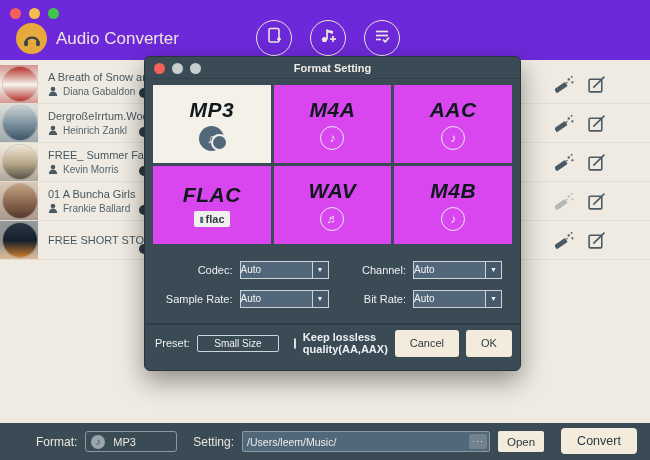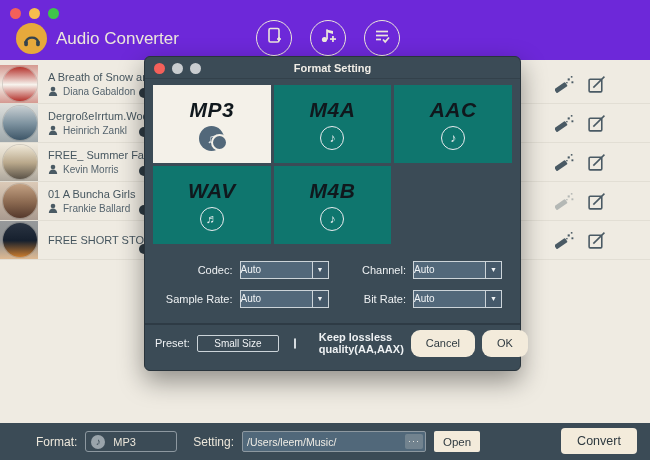--- a/index.html
+++ b/index.html
@@ -34,56 +34,56 @@
   .act { width:19px; height:19px; cursor:pointer; }
   .dim { opacity:.35; }
 
   
   .statusbar { position:absolute; bottom:0; left:0; right:0; height:37px; background:#3b4b56; display:flex; align-items:center; padding-left:36px; gap:8px; }
   .sb-label { color:#ece7db; font-size:12px; }
   .format-box { width:92px; height:21px; border:1px solid #8d98a0; border-radius:3px; display:flex; align-items:center; gap:8px; padding-left:5px; cursor:pointer; }
   .format-ico { width:14px; height:14px; border-radius:50%; background:#9aa4ab; color:#3b4b56; font-size:10px; line-height:14px; text-align:center; }
   .format-val { color:#ece7db; font-size:11px; }
   .out-label { margin-left:8px; }
-  .output-field { width:184px; height:21px; background:#51687a; border:1px solid #8d98a0; border-radius:2px; display:flex; align-items:center; }
+  .output-field { width:248px; height:21px; background:#51687a; border:1px solid #8d98a0; border-radius:2px; display:flex; align-items:center; }
   .output-input { flex:1; background:transparent; border:none; outline:none; color:#f0ede6; font-size:10.5px; padding:0 4px; font-family:"Liberation Sans",sans-serif; }
   .browse-btn { width:18px; height:15px; margin-right:2px; background:#72838f; border-radius:2px; color:#f0ede6; font-size:9px; line-height:14px; text-align:center; cursor:pointer; letter-spacing:1px; }
   .open-btn { width:46px; height:21px; background:#f3ebdb; border:none; border-radius:2px; color:#2f3a40; font-size:11.5px; cursor:pointer; font-family:"Liberation Sans",sans-serif; }
   .convert-btn { position:absolute; right:13px; top:5px; width:76px; height:26px; background:#f3ebdb; border:none; border-radius:4px; color:#2f3a40; font-size:12.5px; cursor:pointer; font-family:"Liberation Sans",sans-serif; }
 
   
   .modal { position:absolute; left:144px; top:56px; width:377px; height:315px; background:#3b4b56; border:1px solid #29343c; border-radius:6px; box-shadow:0 10px 26px rgba(0,0,0,.4); z-index:5; }
   .modal-titlebar { height:22px; position:relative; display:flex; align-items:center; justify-content:center; border-bottom:1px solid #33414b; }
   .modal-dots { position:absolute; left:9px; top:6px; display:flex; gap:7px; }
   .m-dot { width:11px; height:11px; border-radius:50%; }
   .modal-title { color:#f0ede6; font-size:11px; font-weight:bold; }
   .tiles { display:grid; grid-template-columns:repeat(3,1fr); gap:3px; margin:6px 8px 0 8px; }
-  .tile { height:78px; background:#0f766e; display:flex; flex-direction:column; align-items:center; justify-content:center; gap:4px; cursor:pointer; }
+  .tile { height:78px; background:#d946ef; display:flex; flex-direction:column; align-items:center; justify-content:center; gap:4px; cursor:pointer; }
   .tile.selected { background:#f4f1e9; }
   .tile-label { font-size:21px; font-weight:bold; font-style:italic; color:#10181d; letter-spacing:.5px; }
   .circle-note { width:24px; height:24px; border-radius:50%; border:1.5px solid #e9ecef; color:#eef1f3; font-size:12px; display:flex; align-items:center; justify-content:center; }
   .mp3-ico { width:25px; height:25px; border-radius:50%; background:#52687a; color:#dfe4e8; font-size:13px; display:flex; align-items:center; justify-content:center; position:relative; }
   .mp3-ico:after { content:""; position:absolute; right:-4px; bottom:0; width:13px; height:13px; border-radius:50%; background:#52687a; border:2px solid #f4f1e9; }
   .flac-badge { width:36px; height:16px; background:#f0f0ee; border-radius:2px; color:#2f3a40; font-weight:bold; font-size:11px; display:flex; align-items:center; justify-content:center; gap:2px; }
   .flac-badge:before { content:"▮"; font-size:8px; color:#5a6a74; }
 
   .opt-grid { display:grid; grid-template-columns:1fr 1fr; row-gap:11px; margin:17px 18px 0 10px; }
   .opt-cell { display:flex; align-items:center; justify-content:flex-end; gap:7px; }
   .opt-label { color:#eef1f3; font-size:11px; }
   .select { width:89px; height:18px; background:#52687a; border:1px solid #ccd4d9; display:flex; cursor:pointer; }
   .select-val { flex:1; color:#f0f3f5; font-size:10px; text-align:left; line-height:16px; }
   .select-arrow { width:16px; background:#45596a; border-left:1px solid #ccd4d9; color:#f0f3f5; font-size:7px; line-height:16px; text-align:center; }
 
   .modal-divider { margin-top:15px; border-top:2px solid #2e3b45; }
   .modal-footer { height:36px; display:flex; align-items:center; padding:0 10px; gap:7px;justify-content:space-between; }
   .preset-label { color:#eef1f3; font-size:11px; }
   .preset-input { width:82px; height:17px; background:transparent; border:1px solid #ccd4d9; border-radius:2px; color:#f0f3f5; font-size:10px; text-align:center; outline:none; font-family:"Liberation Sans",sans-serif; }
   .chk { width:11px; height:11px; border:1.5px solid #d6dce0; border-radius:3px; margin-left:8px; cursor:pointer; }
-  .chk-label { color:#eef1f3; font-size:11px; font-weight:bold;margin-left:16px; }
-  .mf-btn { height:27px; background:#f3ebdb; border:none; border-radius:9px; color:#2f3a40; font-size:11px; padding:0 15px; cursor:pointer; font-family:"Liberation Sans",sans-serif; }
+  .chk-label { color:#eef1f3; font-size:11px; font-weight:bold; }
+  .mf-btn { height:27px; background:#f3ebdb; border:none; border-radius:3px; color:#2f3a40; font-size:11px; padding:0 15px; cursor:pointer; font-family:"Liberation Sans",sans-serif; }
   .cancel-btn { margin-left:auto; }
 </style>
 </head>
 <body>
 
 <div class="app">
 
   <div class="header">
     <div class="traffic">
       <div class="tl-dot tl-red"></div>
@@ -303,20 +303,24 @@
       </div>
       <div class="tile">
         <div class="tile-label">M4A</div>
         <div class="circle-note">♪</div>
       </div>
       <div class="tile">
         <div class="tile-label">AAC</div>
         <div class="circle-note">♪</div>
       </div>
       <div class="tile">
+        <div class="tile-label">FLAC</div>
+        <div class="flac-badge">flac</div>
+      </div>
+      <div class="tile">
         <div class="tile-label">WAV</div>
         <div class="circle-note">♬</div>
       </div>
       <div class="tile">
         <div class="tile-label">M4B</div>
         <div class="circle-note">♪</div>
       </div>
     </div>
 
     <div class="opt-grid">

